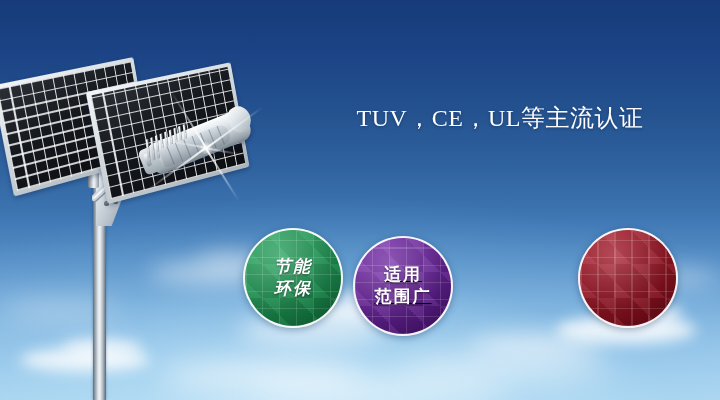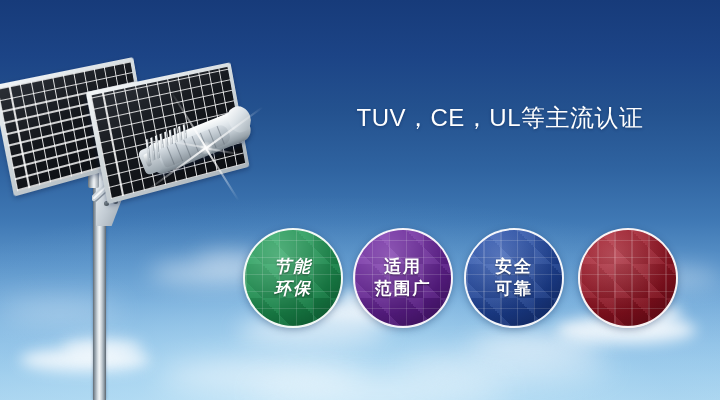--- a/index.html
+++ b/index.html
@@ -40,21 +40,21 @@
   .cloud.wispy{filter:blur(14px);}
 
   
   .headline{
     position:absolute;left:300px;top:100px;width:400px;
     text-align:center;color:#ffffff;
     font-size:24px;line-height:36px;letter-spacing:.5px;
     text-shadow:0 1px 3px rgba(10,30,70,.45);
     white-space:nowrap;
   }
-  .headline .l2{display:block;}
+  .headline .l2{display:block;font-family:Liberation Serif, serif;}
 
   
   .lamp-wrap{position:absolute;left:0;top:0;width:300px;height:400px;}
 
   
   .pole{
     position:absolute;left:93px;top:178px;width:13px;height:222px;
     background:linear-gradient(90deg,
       #5f6b75 0%,#8e9aa4 14%,#cfd7dd 34%,#f2f5f7 48%,
       #d6dde2 62%,#9aa6b0 82%,#5a656f 100%);
@@ -318,35 +318,28 @@
   <div class="badges">
 
     <div class="badge" id="badge0" style="left: 243px; top: 228px; background: linear-gradient(150deg, rgb(43, 171, 99) 0%, rgb(15, 107, 57) 100%); font-style: italic;">
       <div class="grid"></div>
       <div class="dots" style="background-image: linear-gradient(45deg, rgba(79, 212, 140, 0.4) 25%, transparent 25%, transparent 75%, rgba(79, 212, 140, 0.4) 75%);"></div>
       <div class="shade"></div>
       <div class="txt">节能
 环保</div>
     </div>
 
-    <div class="badge" id="badge1" style="left: 353px; top: 228px; background: linear-gradient(150deg, rgb(123, 47, 176) 0%, rgb(71, 19, 111) 100%);">
+    <div class="badge" id="badge1" style="left: 353px; top: 236px; background: linear-gradient(150deg, rgb(123, 47, 176) 0%, rgb(71, 19, 111) 100%); text-decoration: underline;">
       <div class="grid"></div>
       <div class="dots" style="background-image: linear-gradient(45deg, rgba(176, 108, 224, 0.4) 25%, transparent 25%, transparent 75%, rgba(176, 108, 224, 0.4) 75%);"></div>
       <div class="shade"></div>
       <div class="txt">适用
 范围广</div>
     </div>
 
-    <div class="badge" id="badge2" style="left: 464px; top: 228px; background: linear-gradient(150deg, rgb(42, 86, 184) 0%, rgb(19, 47, 116) 100%);">
-      <div class="grid"></div>
-      <div class="dots" style="background-image: linear-gradient(45deg, rgba(107, 146, 228, 0.4) 25%, transparent 25%, transparent 75%, rgba(107, 146, 228, 0.4) 75%);"></div>
-      <div class="shade"></div>
-      <div class="txt">安全
-可靠</div>
-    </div>
 
     <div class="badge" id="badge3" style="left: 578px; top: 228px; background: linear-gradient(150deg, rgb(174, 27, 44) 0%, rgb(109, 10, 22) 100%);">
       <div class="grid"></div>
       <div class="dots" style="background-image: linear-gradient(45deg, rgba(224, 90, 108, 0.4) 25%, transparent 25%, transparent 75%, rgba(224, 90, 108, 0.4) 75%);"></div>
       <div class="shade"></div>
     </div>
 
   </div>
 </div>
 

